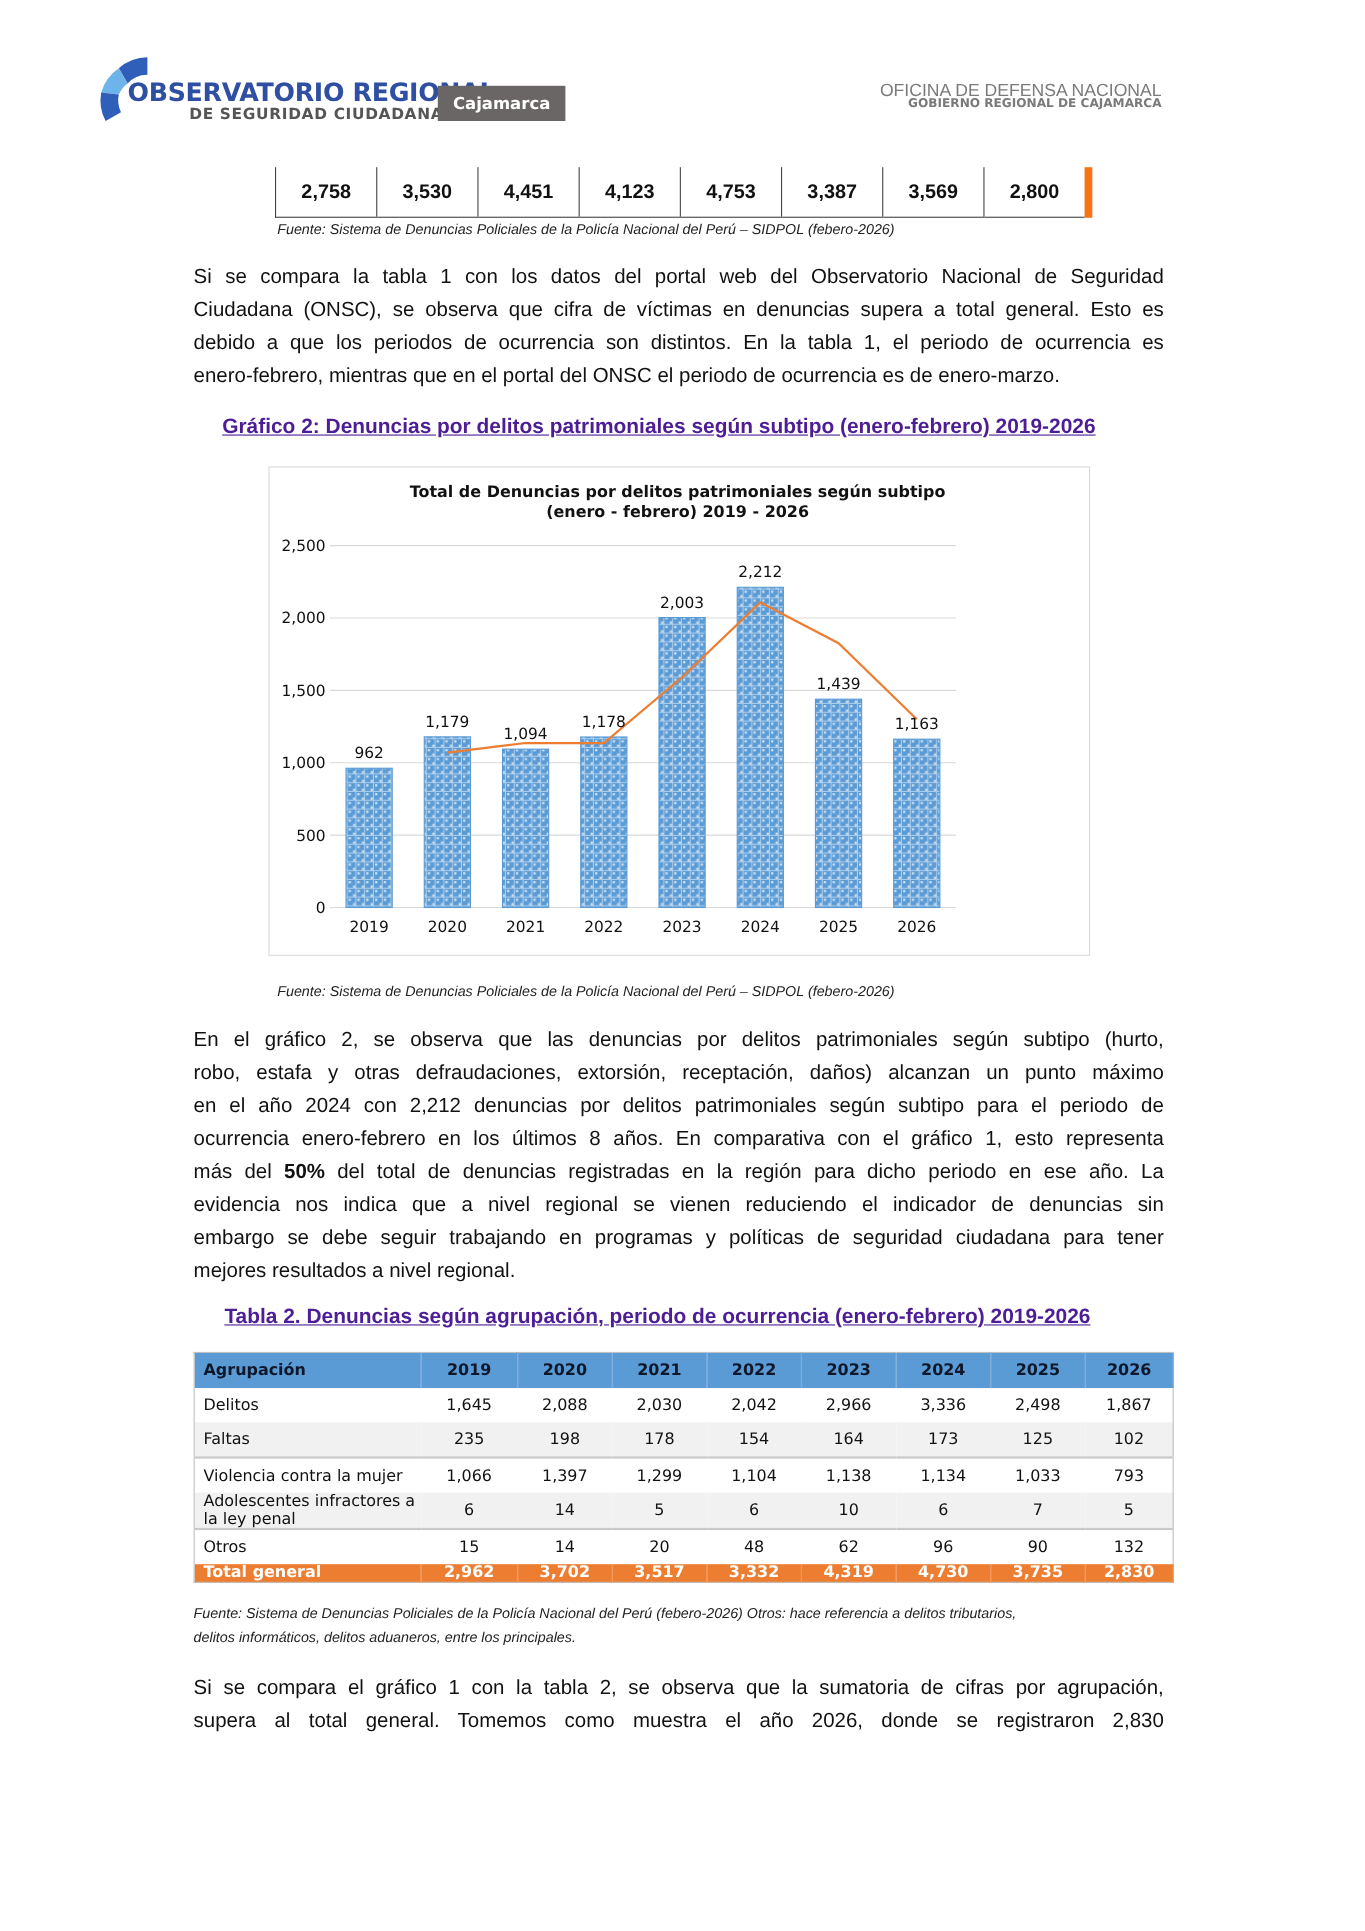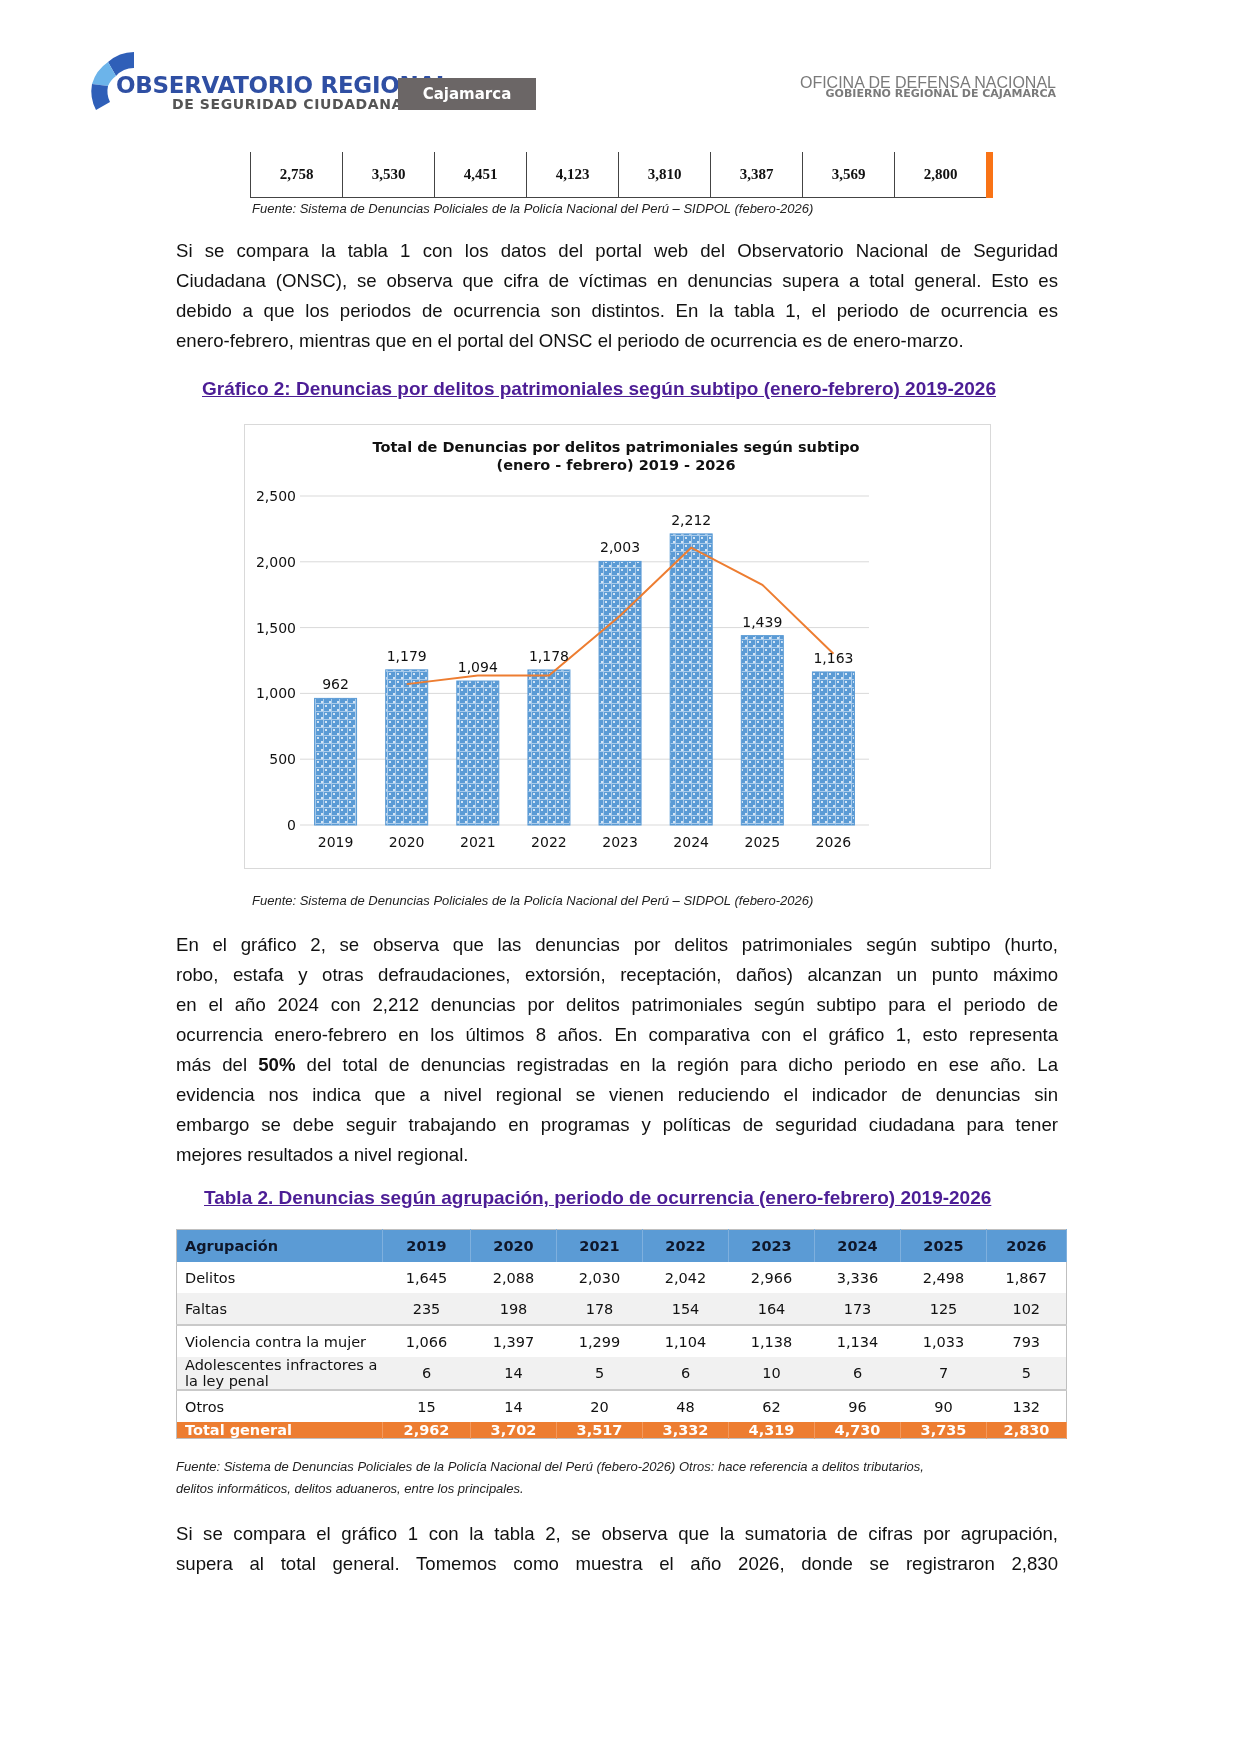--- a/index.html
+++ b/index.html
@@ -3,27 +3,27 @@
 <meta charset="utf-8">
 <style>
   html, body { margin:0; padding:0; background:#ffffff; }
   body { width:1241px; height:1755px; position:relative; overflow:hidden; font-family:"Liberation Sans", sans-serif; color:#111; }
   .abs { position:absolute; }
 
   
   #logo-arc { left:84px; top:48px; width:60px; height:68px; }
   #logo-title { left:116px; top:72px; font-family:"DejaVu Sans", sans-serif; font-weight:bold; font-size:23px; color:#2f4fa3; letter-spacing:-0.3px; white-space:nowrap; }
   #logo-subtitle { left:172px; top:96px; font-family:"DejaVu Sans", sans-serif; font-weight:bold; font-size:14px; color:#555; letter-spacing:0.6px; white-space:nowrap; }
-  #region-badge { left:398px; top:78px; width:138px; height:32px; background:#6b6666; color:#fff; font-family:"DejaVu Sans", sans-serif; font-weight:bold; font-size:15px; display:flex; align-items:center; justify-content:center; }
+  #region-badge { left:398px; top:78px; width:116px; height:32px; background:#6b6666; color:#fff; font-family:"DejaVu Sans", sans-serif; font-weight:bold; font-size:15px; display:flex; align-items:center; justify-content:center; }
   #office-line1 { right:185px; top:74px; font-size:16px; color:#7a7a7a; text-align:right; white-space:nowrap; }
   #office-line2 { right:185px; top:87px; font-size:11px; font-weight:bold; color:#7a7a7a; text-align:right; white-space:nowrap; font-family:"DejaVu Sans", sans-serif;padding-left:36px; }
 
   
   #t1 { left:250px; top:152px; border-collapse:collapse; }
-  #t1 td { width:91px; height:45px; border-left:1px solid #444; border-bottom:1px solid #444; text-align:center; font-family:Liberation Serif, serif; font-weight:bold; font-size:15px; padding:0; }
+  #t1 td { width:91px; height:45px; border-left:1px solid #444; border-bottom:1px solid #444; text-align:center; font-family:Liberation Sans, sans-serif; font-weight:bold; font-size:18px; padding:0; }
   #t1 td:last-child { border-right:7px solid #f97316; }
 
   .source { font-family:"Liberation Sans Narrow", "Liberation Sans", sans-serif; font-style:italic; font-size:13px; color:#222; white-space:nowrap; transform-origin:left top; }
 
   .para { left:176px; width:882px; font-family:"Liberation Sans", sans-serif; font-size:18.6px; line-height:30px; text-align:justify; color:#111; }
   .para .line { display:block; text-align:justify; text-align-last:justify; white-space:nowrap; }
   .para .line.last { text-align-last:left; }
 
   .heading { font-family:"Liberation Sans", sans-serif; font-weight:bold; font-size:19px; text-decoration:underline; white-space:nowrap; color:#4c1d95; }
 
@@ -59,21 +59,21 @@
 <div id="office-line1" class="abs">OFICINA DE DEFENSA NACIONAL</div>
 <div id="office-line2" class="abs">GOBIERNO REGIONAL DE CAJAMARCA</div>
 
 <table id="t1" class="abs">
   <tbody>
       <tr>
     <td>2,758</td>
     <td>3,530</td>
     <td>4,451</td>
     <td>4,123</td>
-    <td>3,810</td>
+    <td>4,753</td>
     <td>3,387</td>
     <td>3,569</td>
     <td>2,800</td>
   </tr>
 </tbody>
   </table>
 <div class="abs source" style="left:252px; top:201px;">Fuente: Sistema de Denuncias Policiales de la Policía Nacional del Perú – SIDPOL (febero-2026)</div>
 
 <div class="abs para" style="top:236px;">
   <span class="line">Si se compara la tabla 1 con los datos del portal web del Observatorio Nacional de Seguridad</span>

